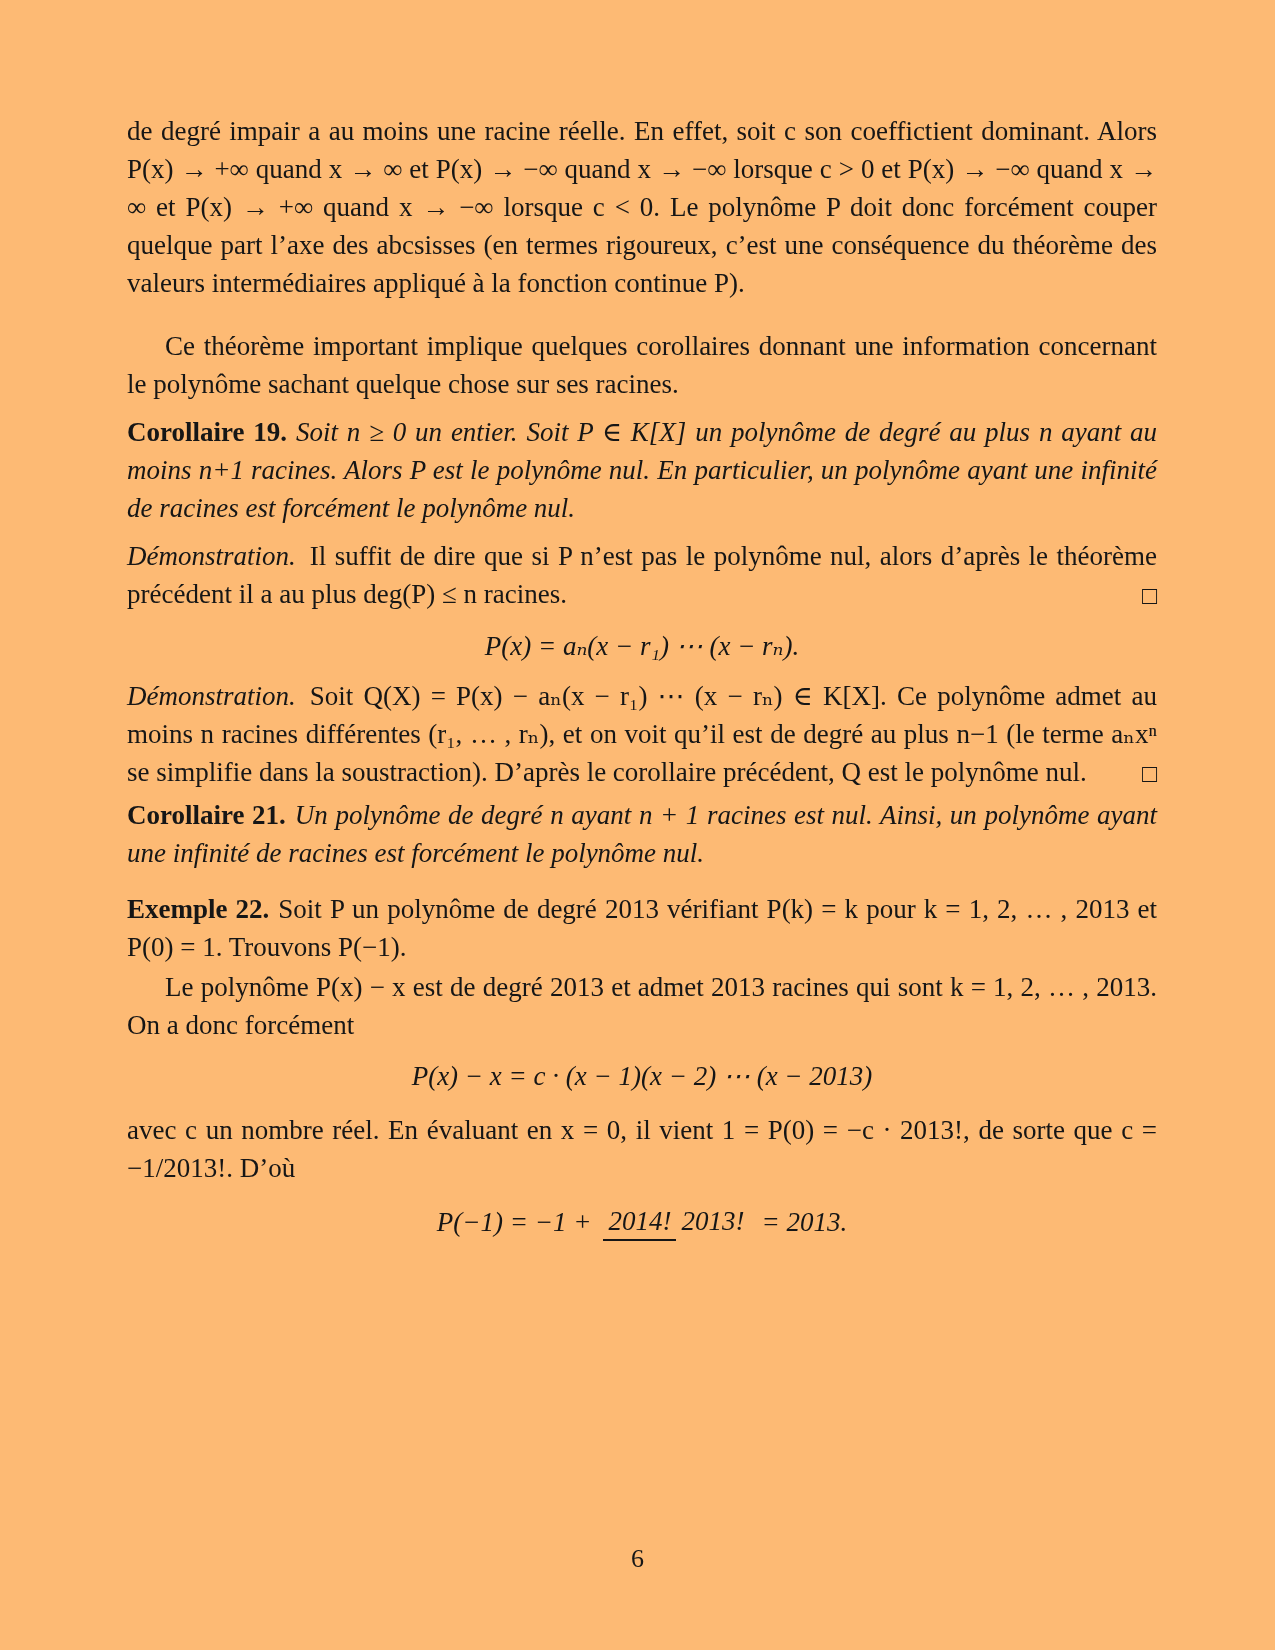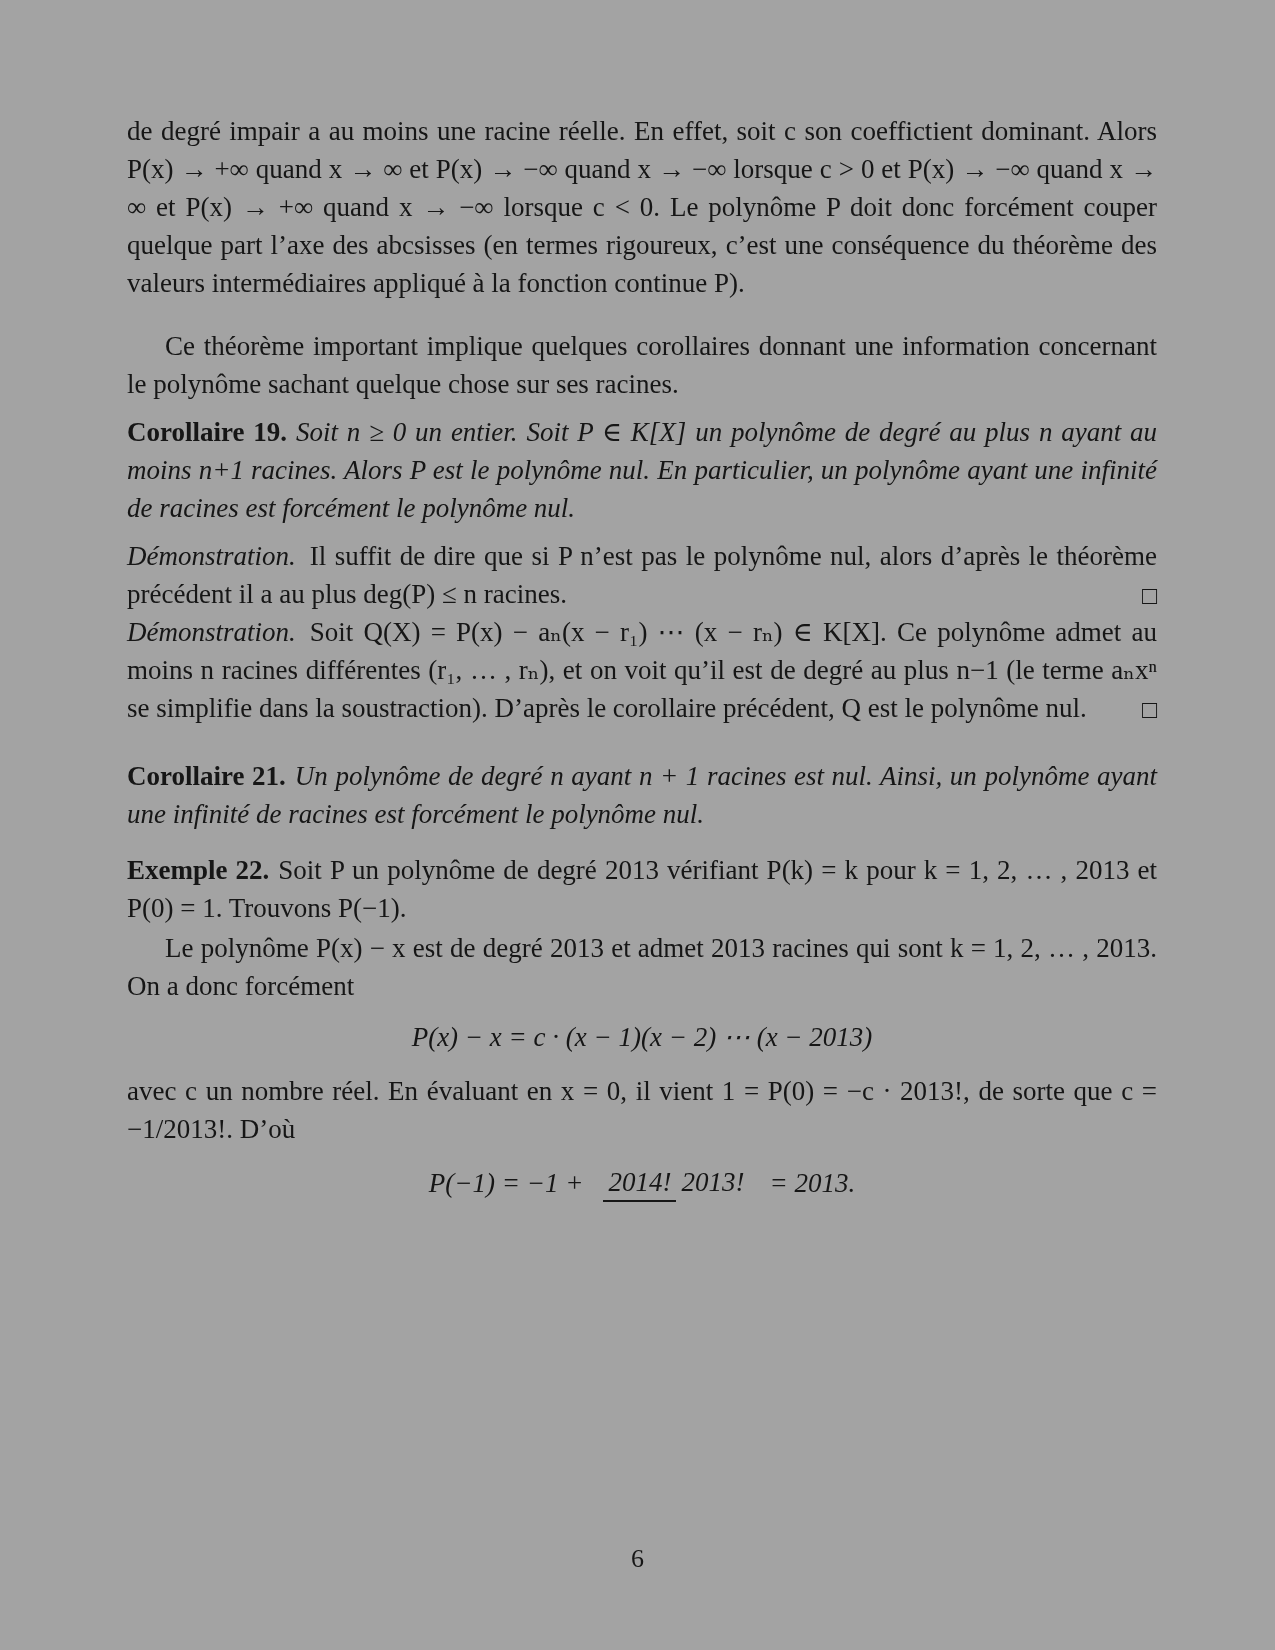--- a/index.html
+++ b/index.html
@@ -7,21 +7,21 @@
   body {
     font-family: "Liberation Serif", "DejaVu Serif", serif;
     color: #161616;
     font-size: 27px;
     line-height: 38px;
   }
   .page {
     position: relative;
     width: 1275px;
     height: 1650px;
-    background: #a3a3a3;
+    background: #fdba74;
     padding: 112px 118px 0 127px;
     overflow: hidden;
   }
   p.par { text-align: justify; }
   .indent { text-indent: 38px; }
 
   .thm-head { font-weight: 700; margin-right: 9px; }
   .thm-body { font-style: italic; }
 
   .proof { position: relative; }
@@ -38,31 +38,31 @@
     text-align: center;
     font-style: italic;
   }
   .eq1 { margin: 14px 0 12px 0; }
   .eq2 { margin: 13px 0 16px 0; }
 
   .mt-para2  { margin-top: 25px; }
   .mt-cor19  { margin-top: 10px; }
   .mt-proof19{ margin-top: 10px; }
   .mt-cor20  { margin-top: 14px; }
-  .mt-cor21  { margin-top: 30px; }
+  .mt-cor21  { margin-top: 5px; }
   .mt-ex1    { margin-top: 8px; }
   .mt-exm22  { margin-top: 18px; }
   .mt-exm-p2 { margin-top: 2px; }
 
   .final-eq {
     margin-top: 16px;
     display: flex;
     justify-content: center;
     align-items: center;
-    gap: 20px;
+    gap: 12px;
     font-style: italic;
   }
   .frac {
     display: inline-flex;
     align-items: flex-start;
     line-height: 36px;
   }
   .frac-num {
     border-bottom: 2px solid #161616;
     padding: 0 5px;
@@ -90,20 +90,21 @@
   <p class="par mt-cor19">
     <span class="thm-head">Corollaire 19.</span><span class="thm-body">Soit n ≥ 0 un entier. Soit P ∈ K[X] un polynôme de degré au plus n ayant au moins n+1 racines. Alors P est le polynôme nul. En particulier, un polynôme ayant une infinité de racines est forcément le polynôme nul.</span>
   </p>
 
   <p class="par proof mt-proof19">
     <span class="proof-head">Démonstration.</span><span class="proof-body">Il suffit de dire que si P n’est pas le polynôme nul, alors d’après le théorème précédent il a au plus deg(P) ≤ n racines.</span>
     <span class="qed">□</span>
   </p>
 
 
+  <div class="equation eq1">P(x) = aₙ(x − r₁) ⋯ (x − rₙ).</div>
 
   <p class="par proof">
     <span class="proof-head">Démonstration.</span><span class="proof-body">Soit Q(X) = P(x) − aₙ(x − r₁) ⋯ (x − rₙ) ∈ K[X]. Ce polynôme admet au moins n racines différentes (r₁, … , rₙ), et on voit qu’il est de degré au plus n−1 (le terme aₙxⁿ se simplifie dans la soustraction). D’après le corollaire précédent, Q est le polynôme nul.</span>
     <span class="qed">□</span>
   </p>
 
   <p class="par mt-cor21">
     <span class="thm-head">Corollaire 21.</span><span class="thm-body">Un polynôme de degré n ayant n + 1 racines est nul. Ainsi, un polynôme ayant une infinité de racines est forcément le polynôme nul.</span>
   </p>
 

